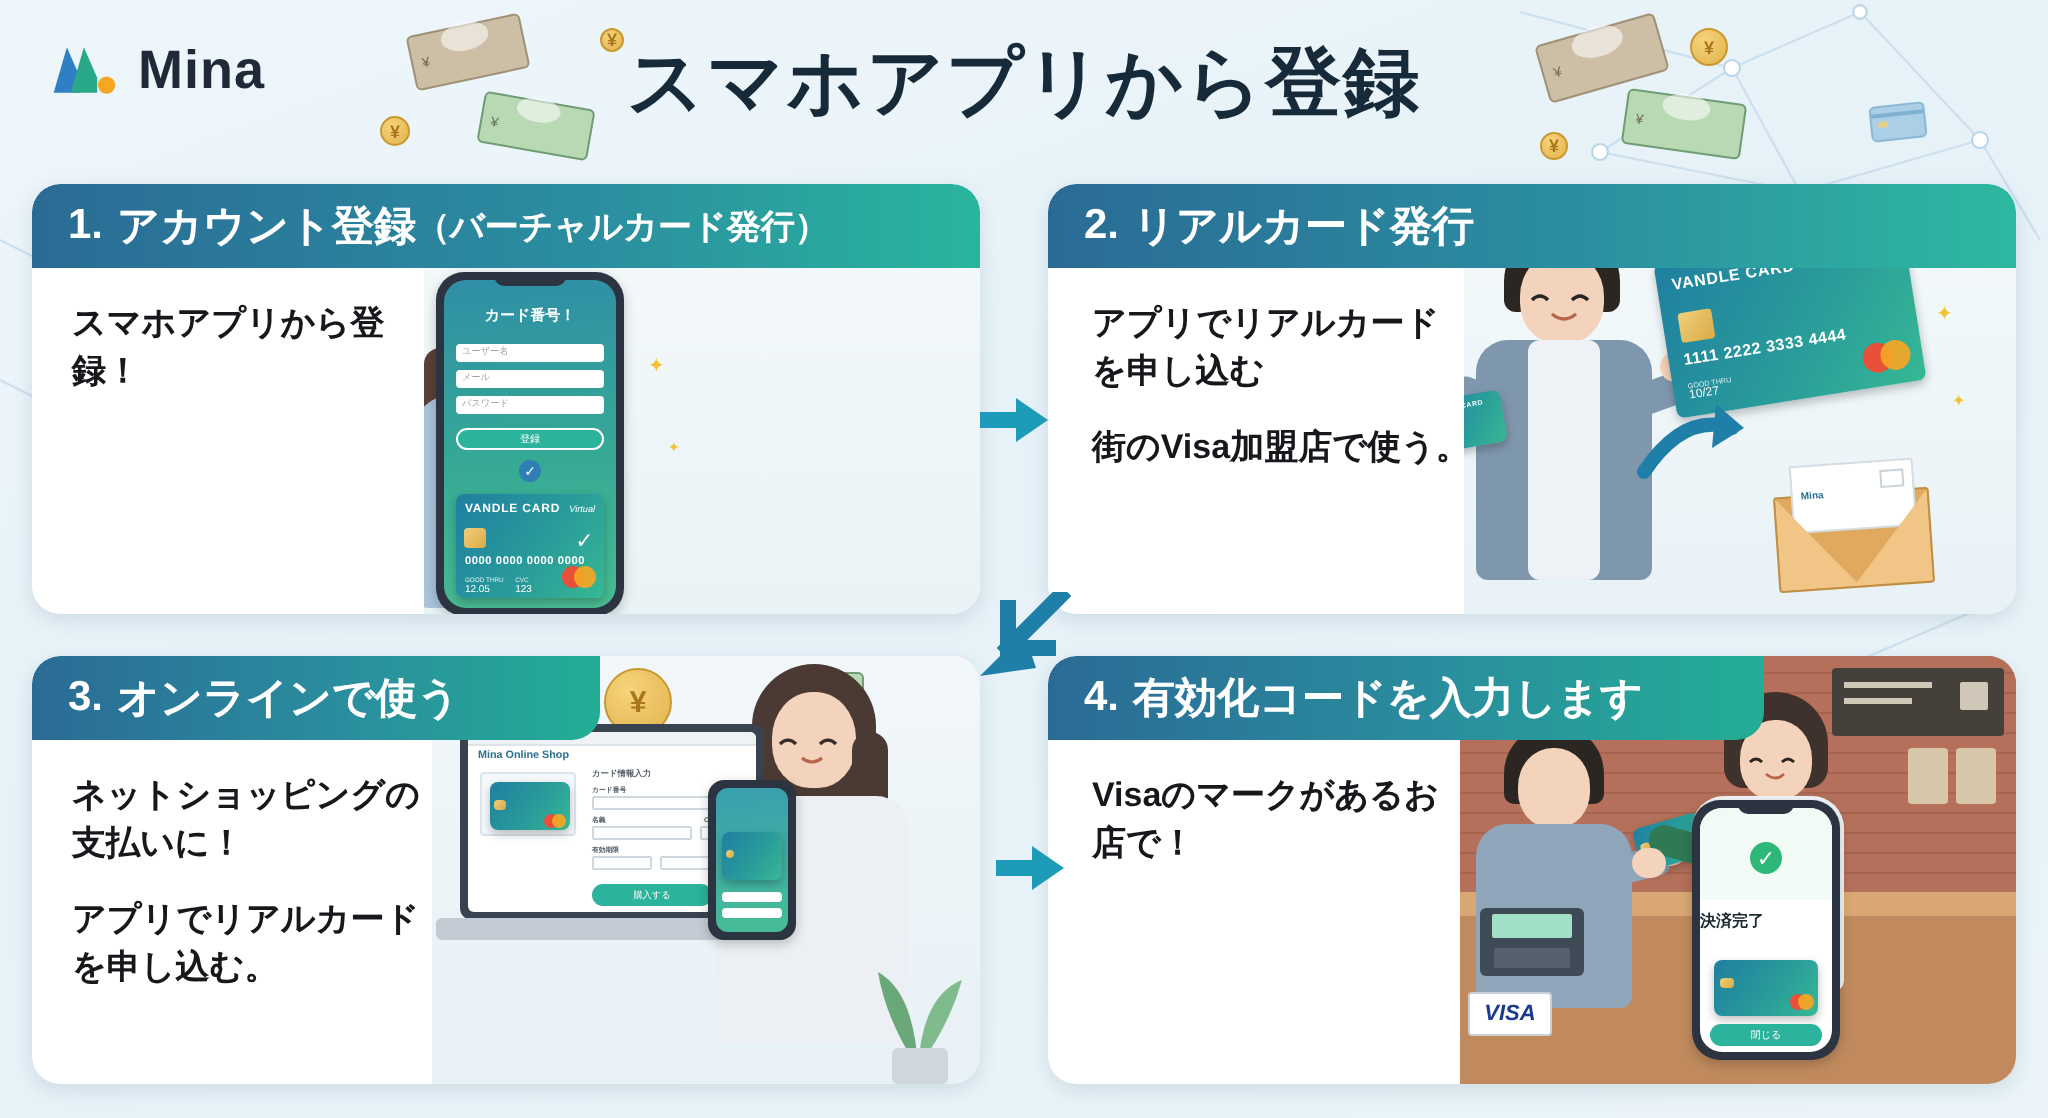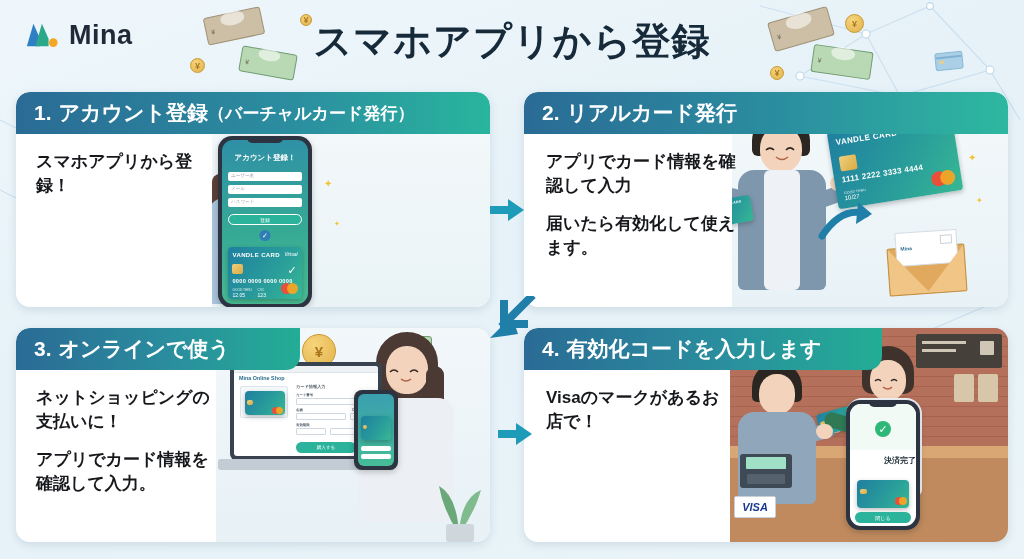--- a/index.html
+++ b/index.html
@@ -138,21 +138,21 @@
   .lamp { position:absolute; width:26px; height:13px; background:#4a4038; border-radius:0 0 13px 13px; }
   .lamp:after { content:""; position:absolute; left:50%; top:-18px; margin-left:-0.5px; width:1px; height:18px; background:#4a4038; }
   .pos { position:absolute; background:#3e4a55; border-radius:3px; }
   .pos .pscr { position:absolute; left:12%; top:10%; width:76%; height:34%; background:#9fe0c6; border-radius:1px; }
   .visa-tag { position:absolute; background:#fff; border:1px solid #c8cfd6; border-radius:2px;
               display:flex; align-items:center; justify-content:center; color:#1a3a8f; font-weight:bold; font-style:italic; }
   .done-phone .screen { background:#fff; }
   .done-top { position:absolute; left:0; right:0; top:0; height:38%; background:#f2faf6; }
   .done-check { position:absolute; left:50%; transform:translateX(-50%); top:14%; width:16px; height:16px;
                 border-radius:50%; background:#2eb878; color:#fff; font-size:11px; display:flex; align-items:center; justify-content:center; }
-  .done-txt { position:absolute; left:0; right:0; top:42%; text-align:right; font-size:8px; font-weight:bold; color:#1b2a33; }
+  .done-txt { position:absolute; left:0; right:0; top:42%; text-align:left; font-size:8px; font-weight:bold; color:#1b2a33; }
 
   
   .env { position:absolute; background:#e0a95e; border:1px solid #c08e43; border-radius:2px; }
   .env .flapL { position:absolute; left:0; bottom:0; width:52%; height:100%; background:#f0c585; clip-path:polygon(0 100%,0 0,100% 100%); }
   .env .flapR { position:absolute; right:0; bottom:0; width:52%; height:100%; background:#f0c585; clip-path:polygon(100% 100%,100% 0,0 100%); }
   .letter { position:absolute; background:#fff; border:1px solid #d5dde3; border-radius:1px; }
 
   
   .arrow { position:absolute; z-index:20; }
   .sparkle { position:absolute; color:#f2c230; font-size:10px; }
@@ -247,21 +247,21 @@
             </svg>
             <div class="body-sh" style="left:18px;top:54px;width:80px;height:106px;background:#a9c4dc;"></div>
             <div class="body-sh" style="left:40px;top:54px;width:36px;height:106px;background:#f0f4f8;border-radius:6px;"></div>
             <div class="arm" style="left:74px;top:78px;width:40px;height:15px;background:#a9c4dc;transform:rotate(-18deg);"></div>
             <div class="arm" style="left:100px;top:72px;width:18px;height:16px;background:#f3d3bb;border-radius:8px;"></div>
           </div>
 
           <div class="phone" style="left:6px;top:2px;width:94px;height:172px;">
             <div class="notch"></div>
             <div class="screen">
-              <div class="ph-title">アカウント登録！</div>
+              <div class="ph-title">カード番号！</div>
               <div class="field" style="top:32px;">
                   <i>ユーザー名</i>
                 </div>
               <div class="field" style="top:45px;">
                   <i>メール</i>
                 </div>
               <div class="field" style="top:58px;">
                   <i>パスワード</i>
                 </div>
               <div class="cta" style="top:74px;">登録</div>
@@ -291,22 +291,22 @@
       </div>
     </div>
 
     <div class="card c2">
       <div class="card-head">
         <span class="num">2.</span>
         <span>リアルカード発行</span>
       </div>
       <div class="card-body">
         <div class="txt">
-          <p>アプリでカード情報を確認して入力</p>
-          <p>届いたら有効化して使えます。</p>
+          <p>アプリでリアルカードを申し込む</p>
+          <p>街のVisa加盟店で使う。</p>
         </div>
         <div class="art">
 
           <div class="person" style="left:-6px;top:-22px;width:120px;height:180px;">
             <div class="hair" style="left:26px;top:0;width:58px;height:44px;border-radius:29px 29px 6px 6px;background:#2b2621;"></div>
             <div class="head" style="left:34px;top:14px;width:42px;height:46px;"></div>
             <svg style="position:absolute;left:36px;top:32px;" width="42" height="20">
               <path d="M4 6 q4 -4 8 0" stroke="#2b2621" stroke-width="1.7" fill="none"></path>
               <path d="M24 6 q4 -4 8 0" stroke="#2b2621" stroke-width="1.7" fill="none"></path>
               <path d="M14 13 q6 5 12 0" stroke="#b5654a" stroke-width="1.6" fill="none"></path>
@@ -359,21 +359,21 @@
     </div>
 
     <div class="card c3">
       <div class="card-head">
         <span class="num">3.</span>
         <span>オンラインで使う</span>
       </div>
       <div class="card-body" style="top:0;">
         <div class="txt" style="top:58px;">
           <p>ネットショッピングの支払いに！</p>
-          <p>アプリでカード情報を確認して入力。</p>
+          <p>アプリでリアルカードを申し込む。</p>
         </div>
         <div class="art">
           <div class="cartglyph" style="left:26px;top:12px;">🛒</div>
           <div class="bill green" style="left:182px;top:8px;width:34px;height:17px;">
               <div class="oval"></div>
             </div>
           <div class="coin" style="left:86px;top:6px;width:34px;height:34px;font-size:15px;">¥</div>
 
           <div class="person" style="left:130px;top:4px;width:130px;height:190px;">
             <div class="hair" style="left:30px;top:0;width:62px;height:74px;border-radius:31px 31px 14px 14px;background:#4a3a33;"></div>

